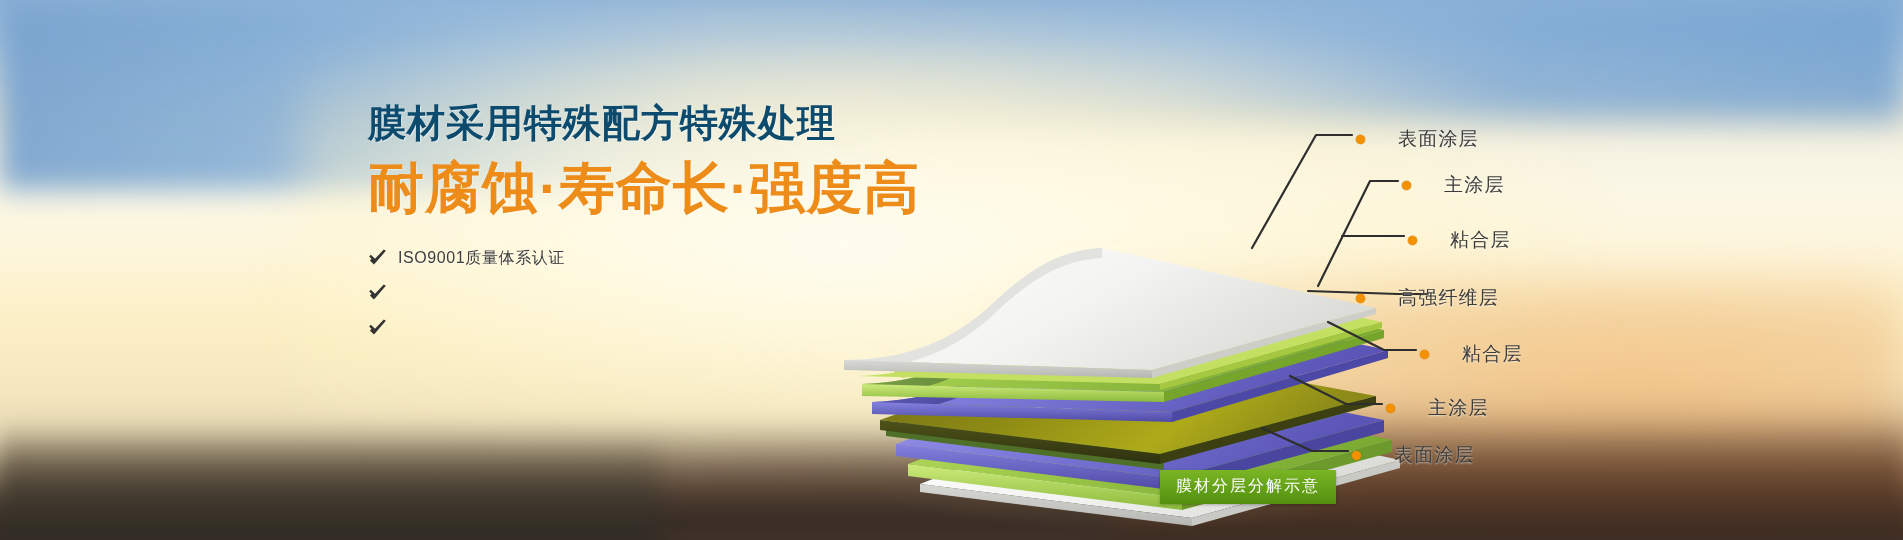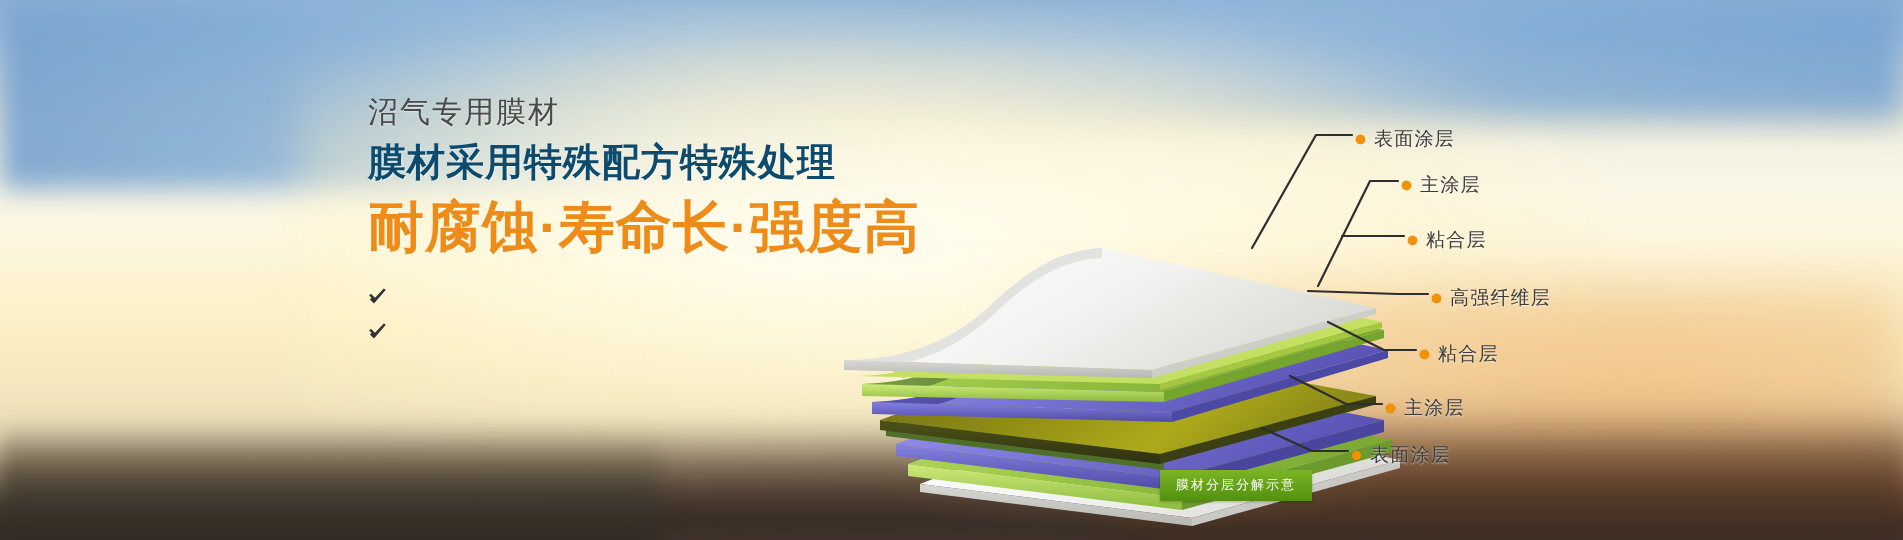--- a/index.html
+++ b/index.html
@@ -183,20 +183,21 @@
   .diagram svg { display: block; width: 620px; height: 340px; overflow: visible; }
 
   
   .callouts { position: absolute; inset: 0; pointer-events: none; }
   .callout {
     position: absolute;
     display: flex;
     align-items: center;
     white-space: nowrap;
     pointer-events: auto;
+    gap: 24px;
   }
   .callout-dot {
     width: 9px; height: 9px;
     border-radius: 50%;
     background: #f39100;
     flex: 0 0 auto;
     margin-right: 9px;
     box-shadow: 0 0 0 0.5px rgba(190,110,0,0.55);
   }
   .callout-label {
@@ -206,21 +207,21 @@
     text-shadow: 0 1px 2px rgba(255,255,255,0.65);
   }
   .leader { position: absolute; left: 0; top: 0; width: 1903px; height: 540px; pointer-events: none; }
 
   
   .badge {
     position: absolute;
     left: 1160px; top: 470px;
     background: linear-gradient(to bottom, #7ab524 0%, #64a118 55%, #53900f 100%);
     color: #ffffff;
-    font-size: 13px;
+    font-size: 16px;
     letter-spacing: 2px;
     padding: 6px 16px 7px 16px;
     border-radius: 1px;
     box-shadow: 0 1px 3px rgba(0,0,0,0.25);
   }
 </style>
 </head>
 <body>
 
 <div class="banner">
@@ -229,26 +230,32 @@
   <div class="bg-sky-wedge"></div>
   <div class="bg-sky-wedge2"></div>
   <div class="bg-glow"></div>
   <div class="bg-warm-right"></div>
   <div class="bg-hill-mid"></div>
   <div class="bg-ground"></div>
   <div class="bg-ground-left"></div>
   <div class="bg-ground-right"></div>
 
   <div class="text-block">
-    <div class="eyebrow">沼气专用膜材</div>
     <div class="headline-1">膜材采用特殊配方特殊处理</div>
     <div class="headline-2">耐腐蚀·寿命长·强度高</div>
 
     <div class="bullets">
 
+      <div class="bullet-row">
+        <svg class="bullet-check" viewBox="0 0 20 20">
+          <path d="M1.2 9.0 L3.0 7.2 L7.4 11.4 L16.6 1.6 L18.8 3.0 L7.9 15.6 Z" fill="#333333"></path>
+          <path d="M2.0 13.2 L4.2 11.0 L8.2 14.9 L6.2 17.3 Z" fill="#333333"></path>
+        </svg>
+        <span class="bullet-text">ISO9001质量体系认证</span>
+      </div>
 
       <div class="bullet-row">
         <svg class="bullet-check" viewBox="0 0 20 20">
           <path d="M1.2 9.0 L3.0 7.2 L7.4 11.4 L16.6 1.6 L18.8 3.0 L7.9 15.6 Z" fill="#333333"></path>
           <path d="M2.0 13.2 L4.2 11.0 L8.2 14.9 L6.2 17.3 Z" fill="#333333"></path>
         </svg>
       </div>
 
       <div class="bullet-row">
         <svg class="bullet-check" viewBox="0 0 20 20">
@@ -458,21 +465,21 @@
     <div class="callout" style="left:1402px; top:172px;">
       <span class="callout-dot"></span>
       <span class="callout-label">主涂层</span>
     </div>
 
     <div class="callout" style="left:1408px; top:227px;">
       <span class="callout-dot"></span>
       <span class="callout-label">粘合层</span>
     </div>
 
-    <div class="callout" style="left:1432px; top:285px;text-align:center;">
+    <div class="callout" style="left:1356px; top:285px;text-align:center;">
       <span class="callout-dot"></span>
       <span class="callout-label">高强纤维层</span>
     </div>
 
     <div class="callout" style="left:1420px; top:341px;">
       <span class="callout-dot"></span>
       <span class="callout-label">粘合层</span>
     </div>
 
     <div class="callout" style="left:1386px; top:395px;">

